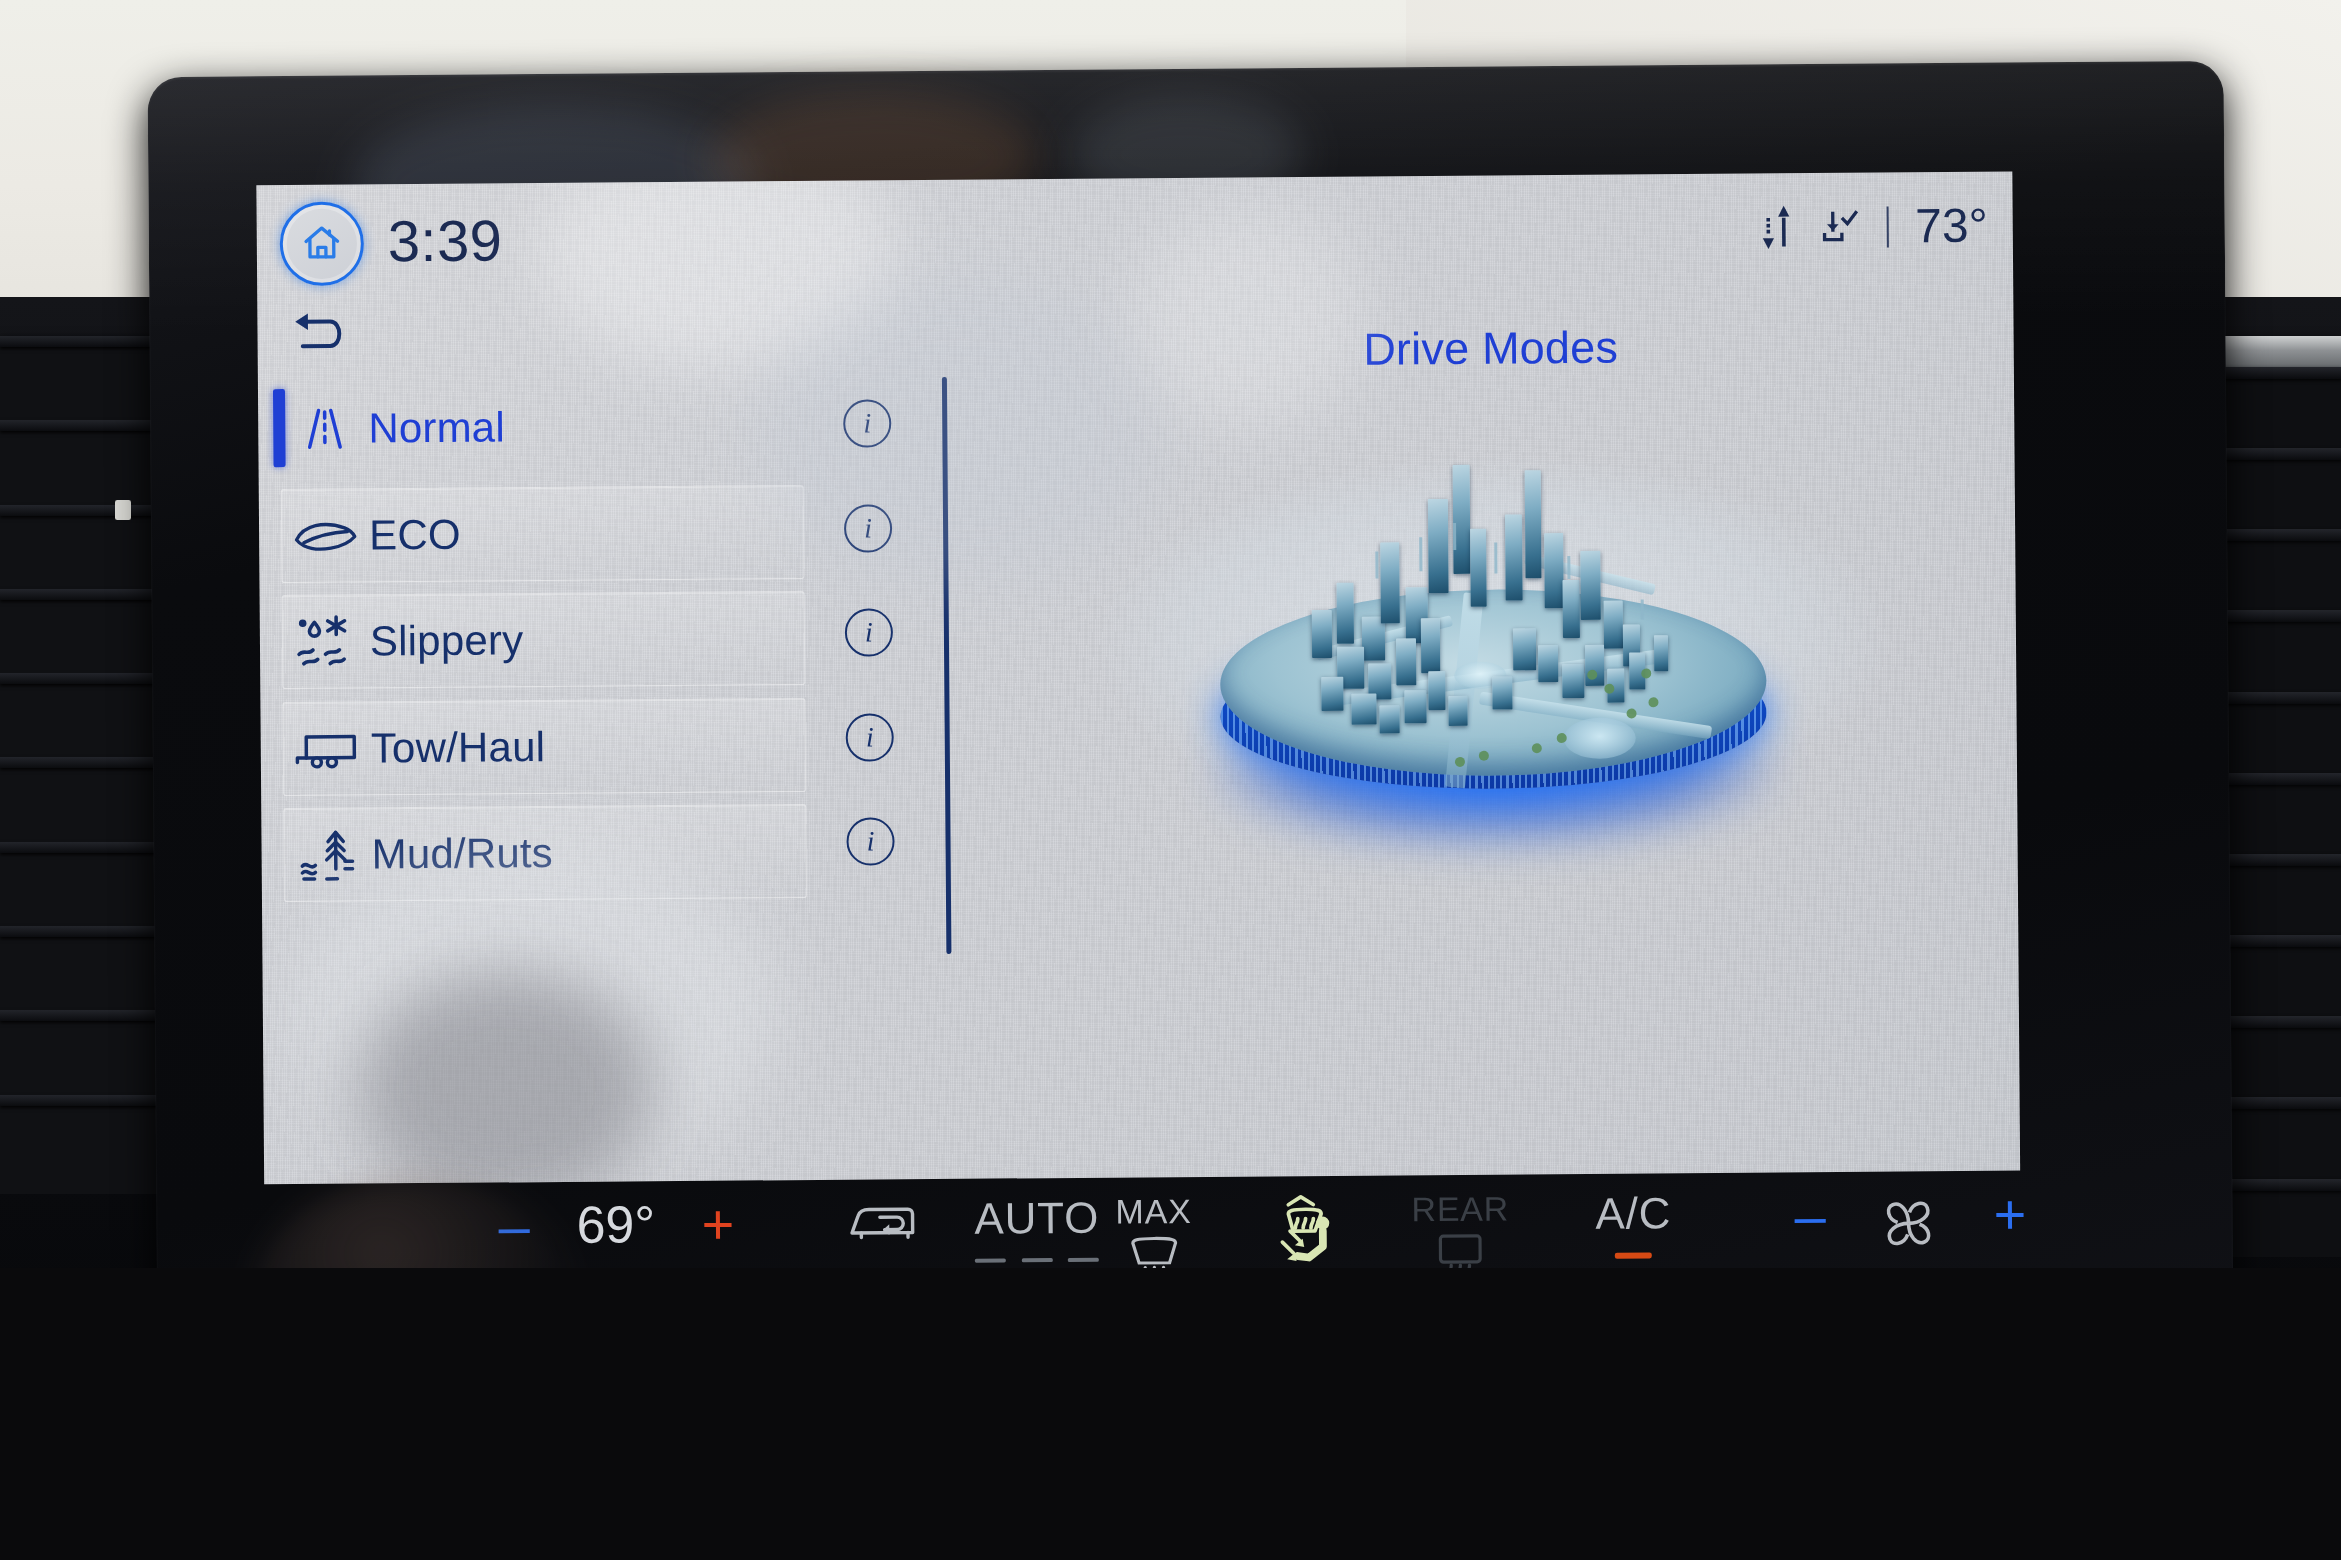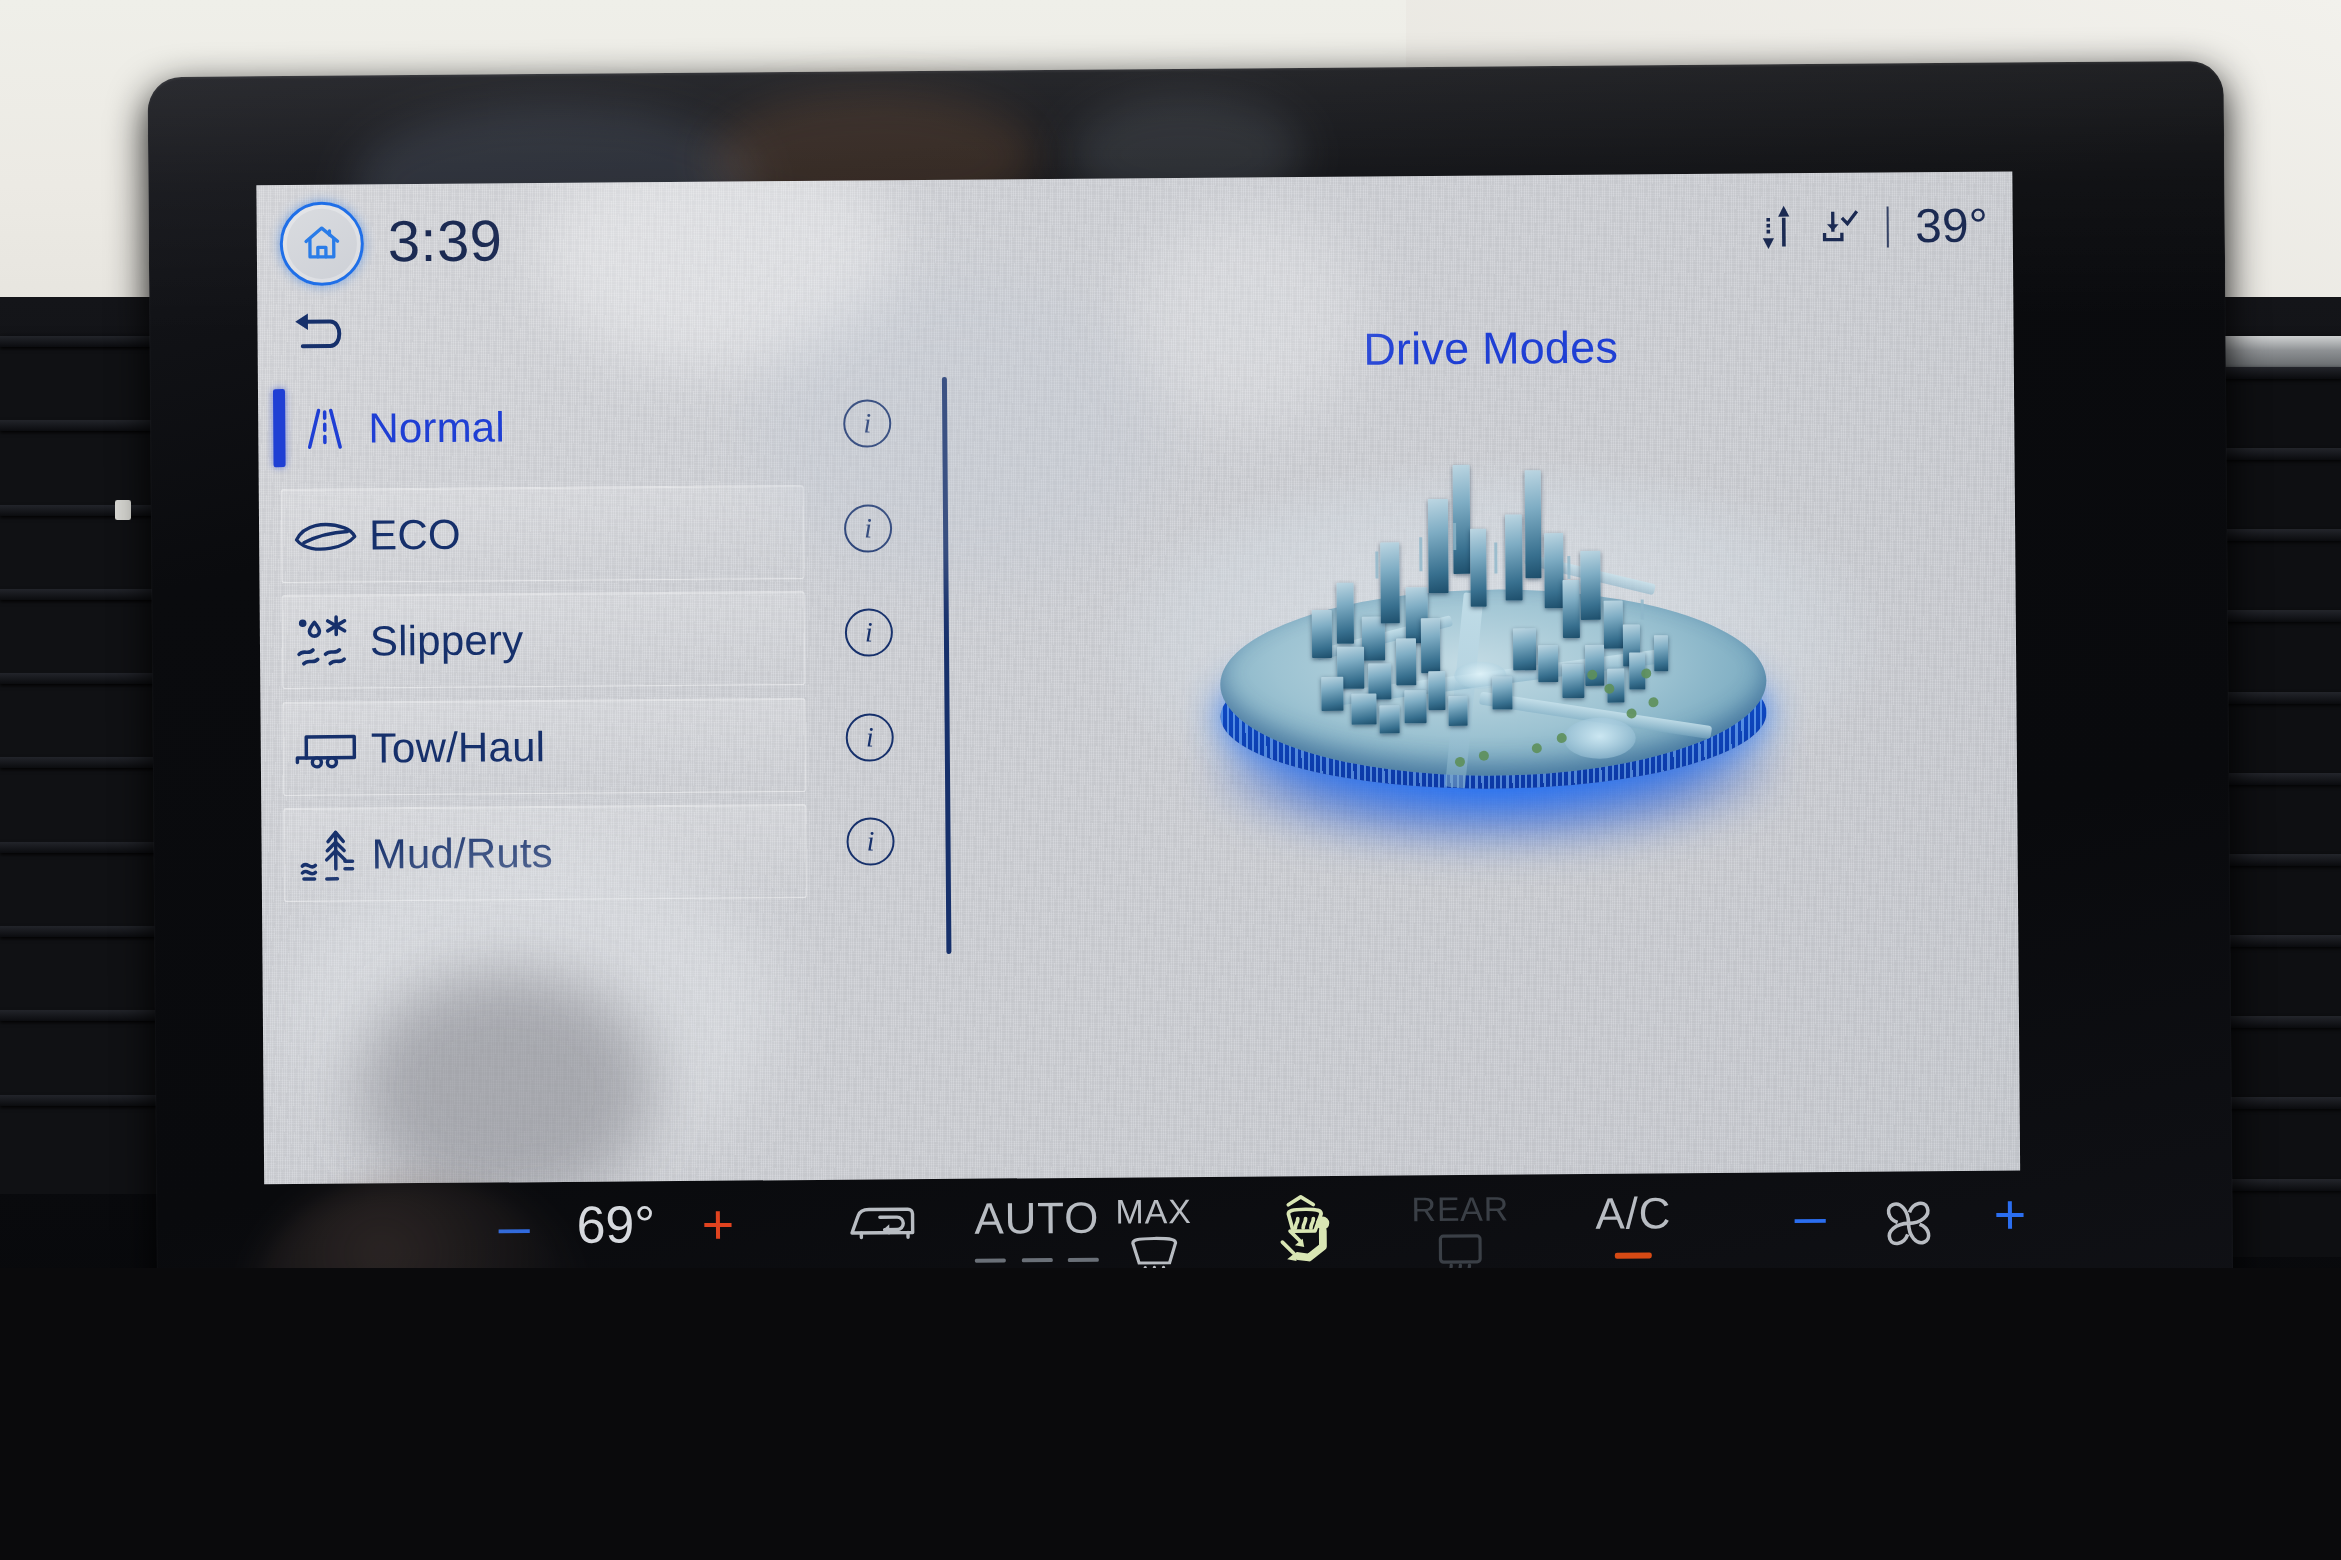--- a/index.html
+++ b/index.html
@@ -239,21 +239,21 @@
               <svg width="41" height="41" viewBox="0 0 32 32">
                 <g fill="none" stroke="#1b2a52" stroke-width="2.6" stroke-linecap="square">
                   <path d="M11 5 V18"></path>
                   <path d="M6.5 13.5 L11 18.6 L15.5 13.5" fill="#1b2a52" stroke="none"></path>
                   <path d="M4.5 21.5 V25.5 H18 V21.5"></path>
                   <path d="M19 9.5 L22.4 13.2 L29 4.5" stroke-width="2.6"></path>
                 </g>
               </svg>
             </span>
             <span class="st-div"></span>
-            <span class="outtemp">39°</span>
+            <span class="outtemp">73°</span>
           </div>
         </div>
 
         <div class="back-btn">
           <span>
             <svg width="61" height="44" viewBox="0 0 40 28">
               <g fill="none" stroke="#16306b" stroke-width="2.6" stroke-linecap="round">
                 <path d="M6 22 H24 C32 22 32 6 24 6 H8"></path>
               </g>
               <path d="M9.5 0.6 L9.5 11.4 L1.2 6 Z" fill="#16306b"></path>

